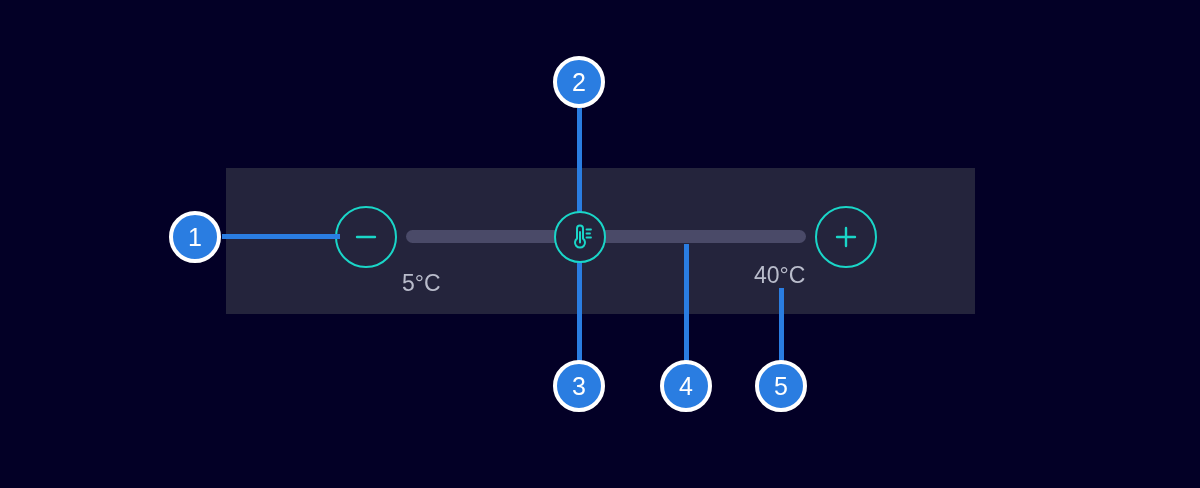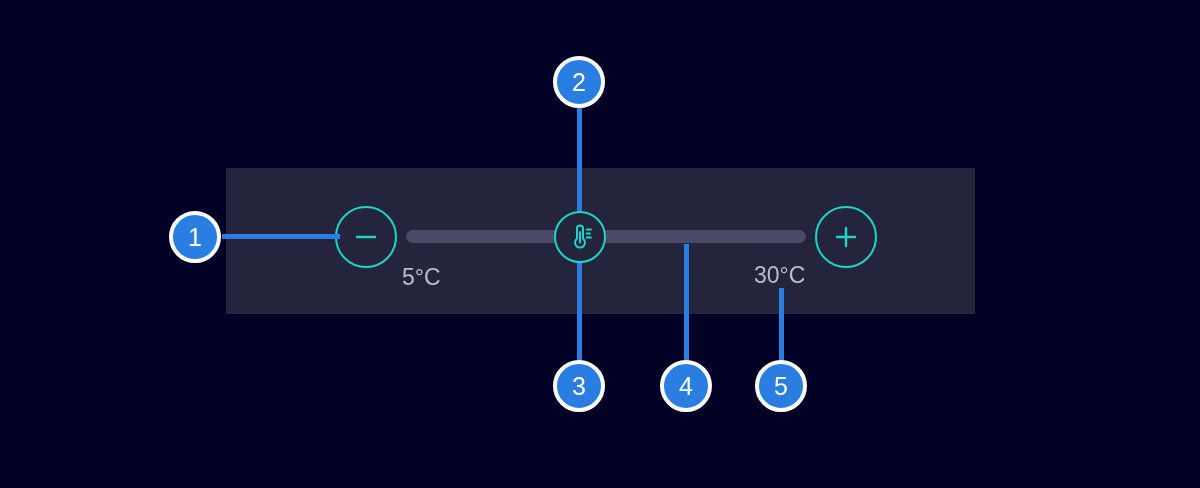--- a/index.html
+++ b/index.html
@@ -79,21 +79,21 @@
   .handle svg { display: block; }
 
   
   .range-label {
     position: absolute;
     color: #b9bccb;
     font-size: 23px;
     line-height: 1;
     white-space: nowrap;
   }
-  .range-label.min { left: 402px; top: 266px; text-align: center; }
+  .range-label.min { left: 402px; top: 272px; text-align: center; }
   .range-label.max { left: 754px; top: 264px; }
 
   
   .connector {
     position: absolute;
     background: #2a7de1;
     z-index: 2;
   }
   .connector.c1 { left: 222px; top: 234px; width: 118px; height: 5px; }
   .connector.c2 { left: 577px; top: 108px; width: 5px; height: 112px; }
@@ -158,21 +158,21 @@
         <path d="M12 6.5a3 3 0 0 1 6 0v10.1a5 5 0 1 1-6 0z" fill="none" stroke="#1ad6c8" stroke-width="2" stroke-linejoin="round"></path>
         <line x1="15" y1="10" x2="15" y2="20.5" stroke="#1ad6c8" stroke-width="2" stroke-linecap="round"></line>
         <line x1="21.5" y1="7.5" x2="26" y2="7.5" stroke="#1ad6c8" stroke-width="1.8" stroke-linecap="round"></line>
         <line x1="21.5" y1="11.5" x2="25" y2="11.5" stroke="#1ad6c8" stroke-width="1.8" stroke-linecap="round"></line>
         <line x1="21.5" y1="15.5" x2="26" y2="15.5" stroke="#1ad6c8" stroke-width="1.8" stroke-linecap="round"></line>
       </svg>
     </span>
   </div>
 
   <div class="range-label min">5°C</div>
-  <div class="range-label max">30°C</div>
+  <div class="range-label max">40°C</div>
 
   <div class="connector c1"></div>
   <div class="connector c2"></div>
   <div class="connector c3"></div>
   <div class="connector c4"></div>
   <div class="connector c5"></div>
 
   <div class="badge b1">1</div>
   <div class="badge b2">2</div>
   <div class="badge b3">3</div>

